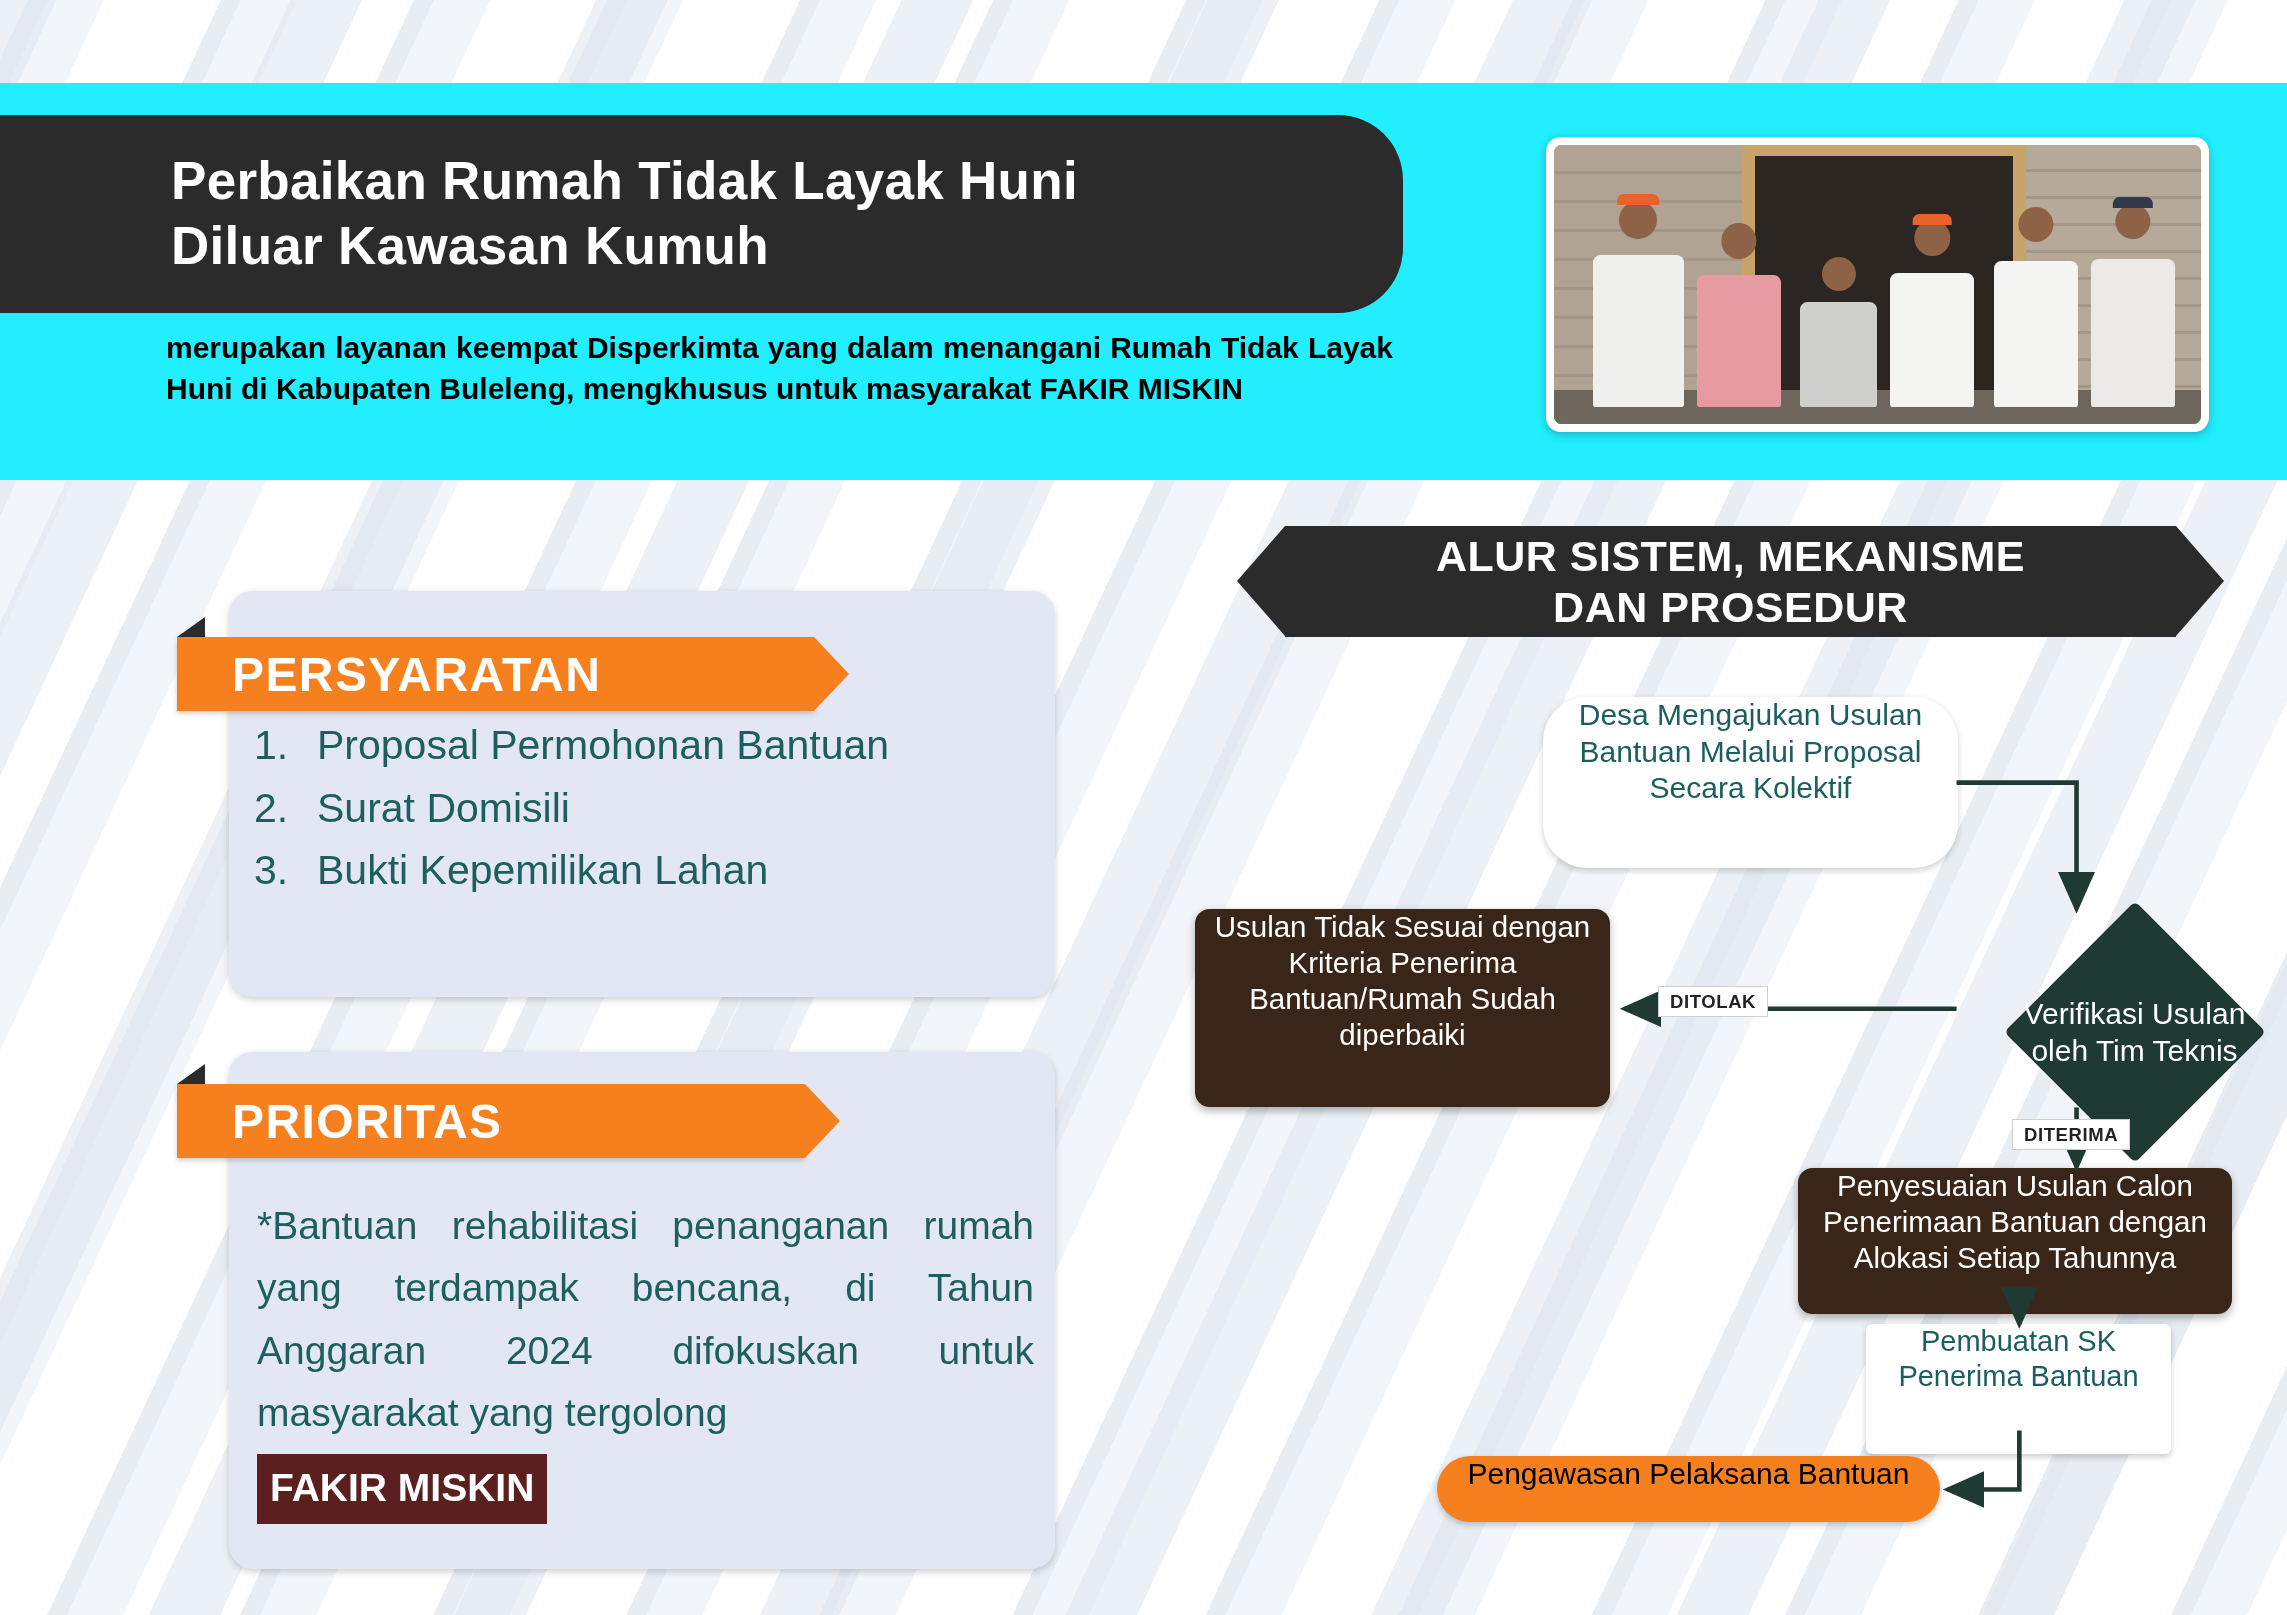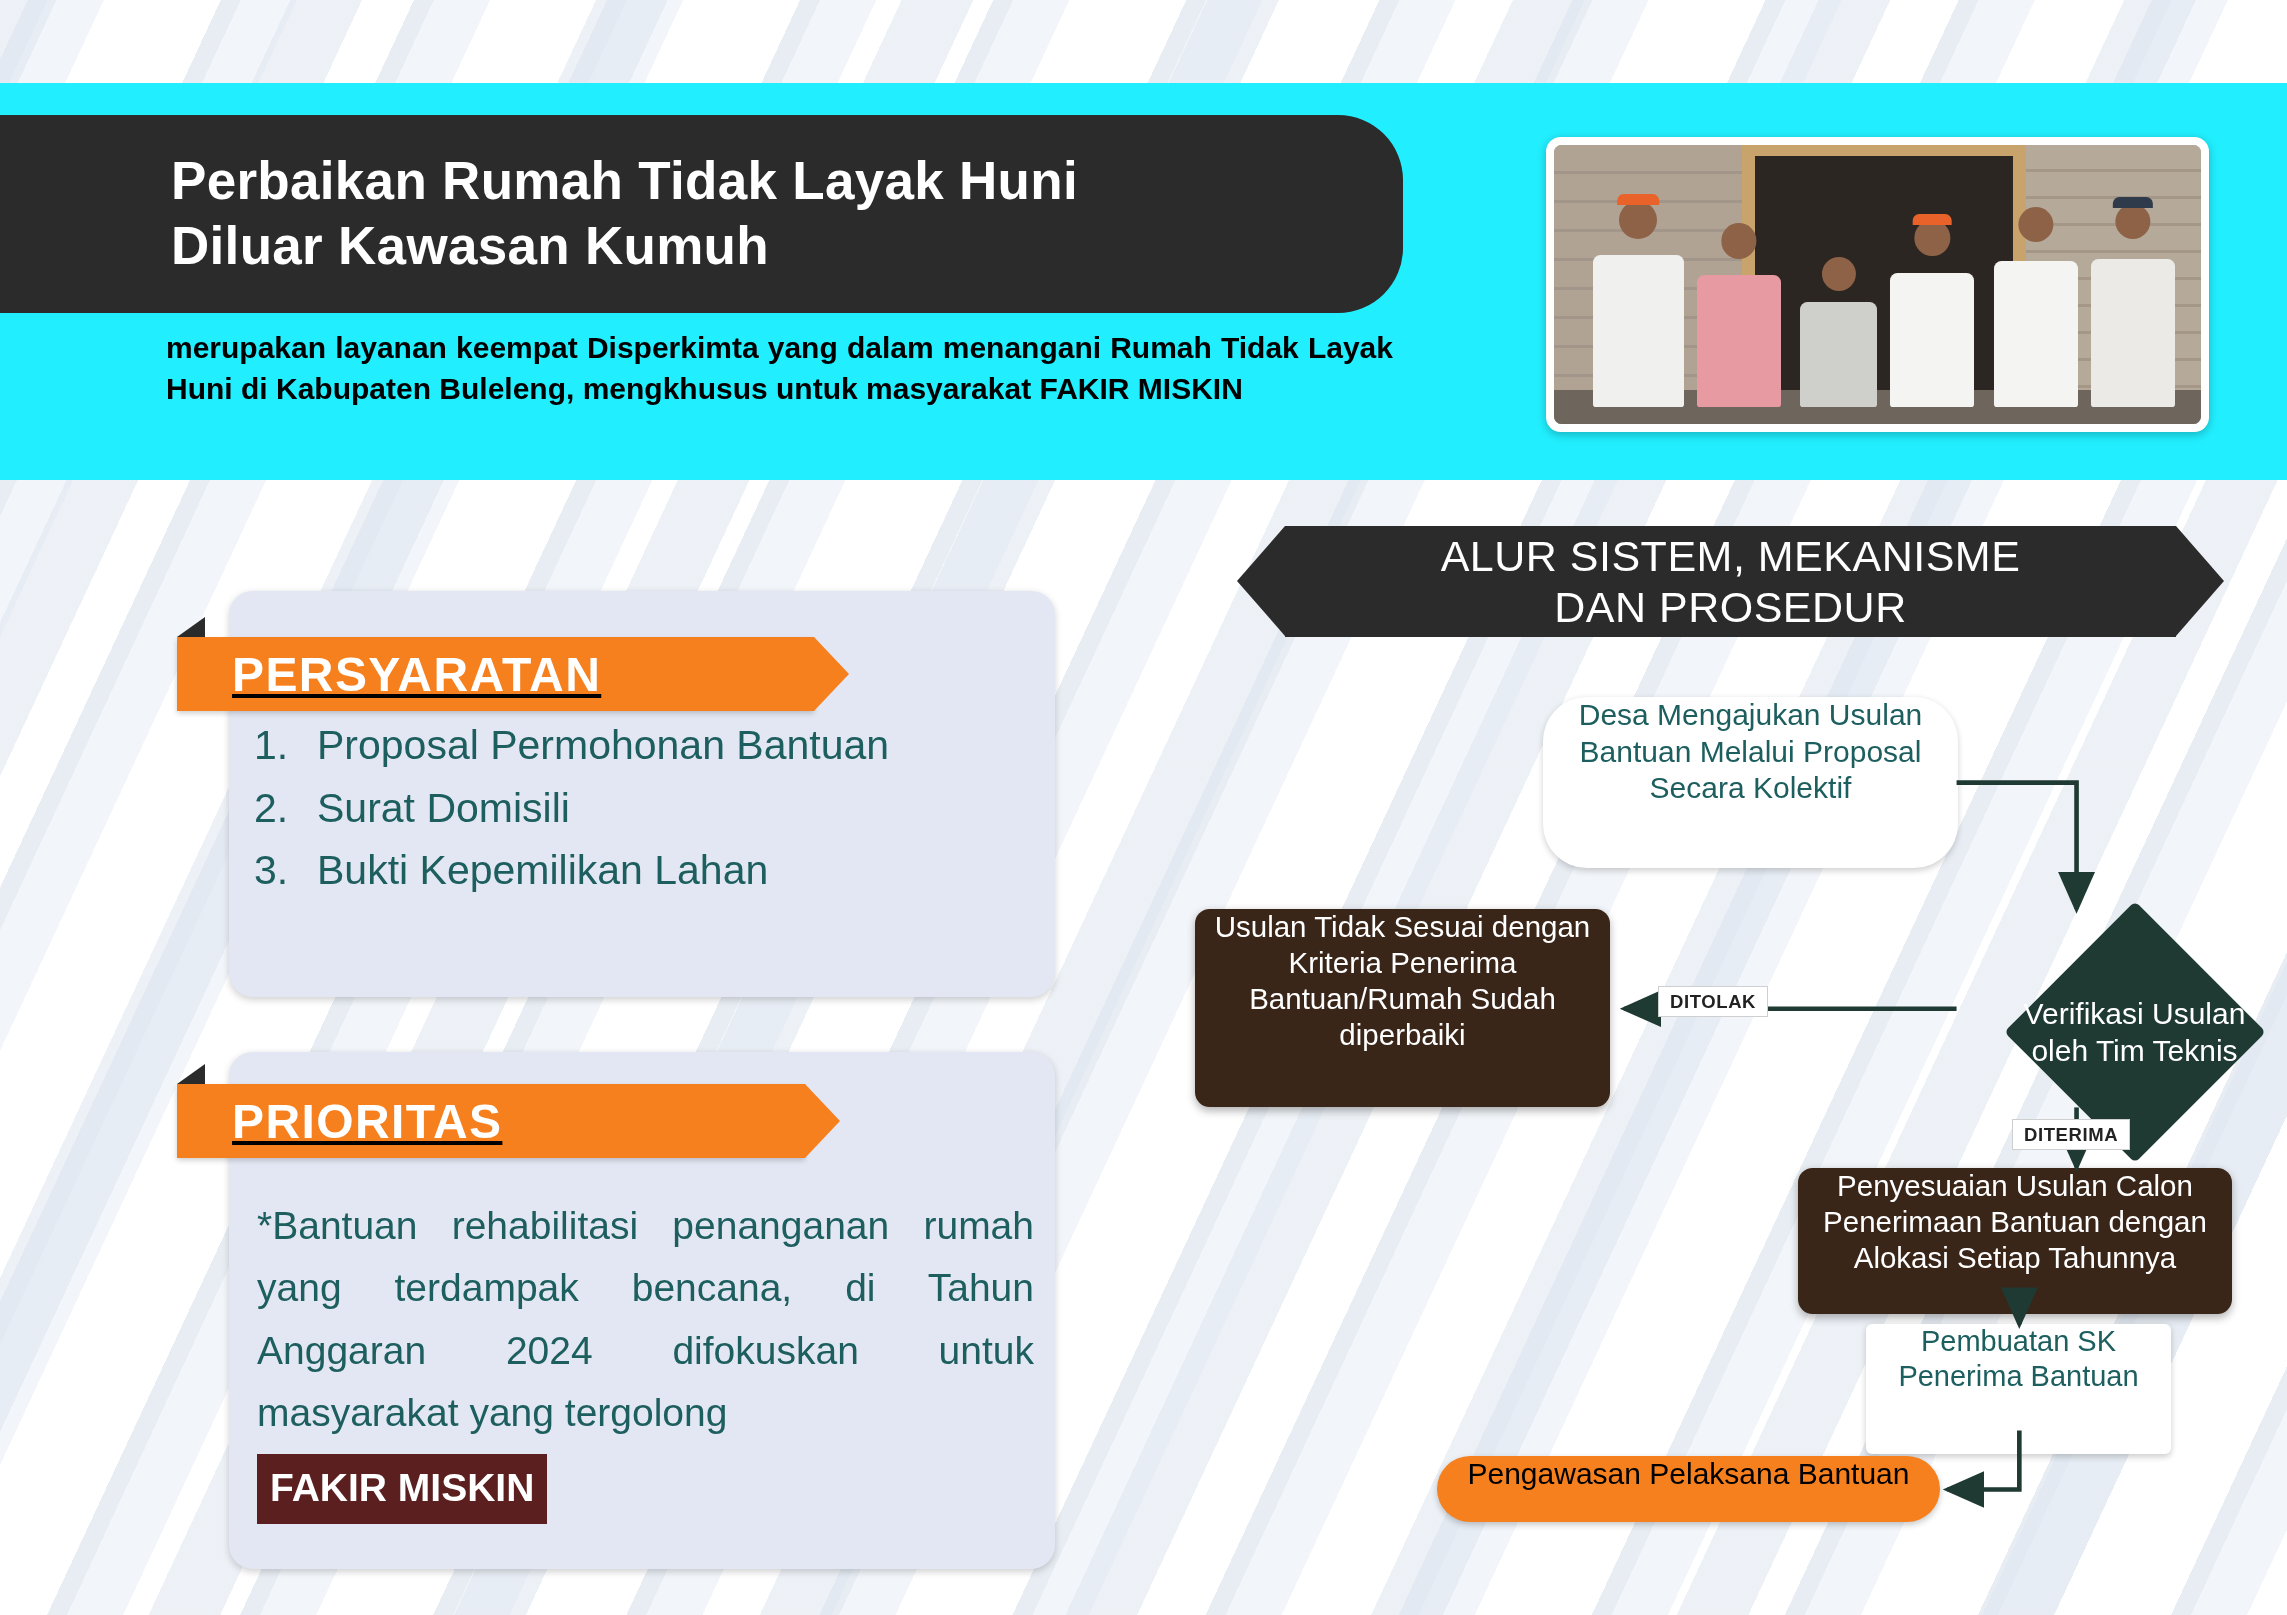--- a/index.html
+++ b/index.html
@@ -139,21 +139,20 @@
   #card-prioritas { left: 229px; top: 1052px; width: 826px; height: 517px; }
 
   .ribbon {
     position: absolute;
     height: 74px;
     background: #f7801e;
     z-index: 6;
     display: flex;
     align-items: center;
     box-shadow: 0 2.8px 5.5px rgba(0,0,0,0.2);
-    text-decoration: underline;
   }
   .ribbon-label {
     color: #ffffff;
     font-size: 48px;
     font-weight: bold;
     letter-spacing: 1.4px;
     padding-left: 55px;
   }
   .ribbon::after {
     content: "";
@@ -246,21 +245,21 @@
     position: absolute;
     right: -48px; top: 0;
     width: 0; height: 0;
     border-top: 55px solid transparent;
     border-bottom: 55px solid transparent;
     border-left: 48px solid #2b2b2b;
   }
   .banner-text {
     color: #ffffff;
     font-size: 43px;
-    font-weight: normal;
+    font-weight: bold;
     line-height: 1.18;
     letter-spacing: 0.5px;
     white-space: pre-line;
     text-align: center;
   }
 
   
   .flow { position: absolute; inset: 0; z-index: 5; }
 
   .node {

